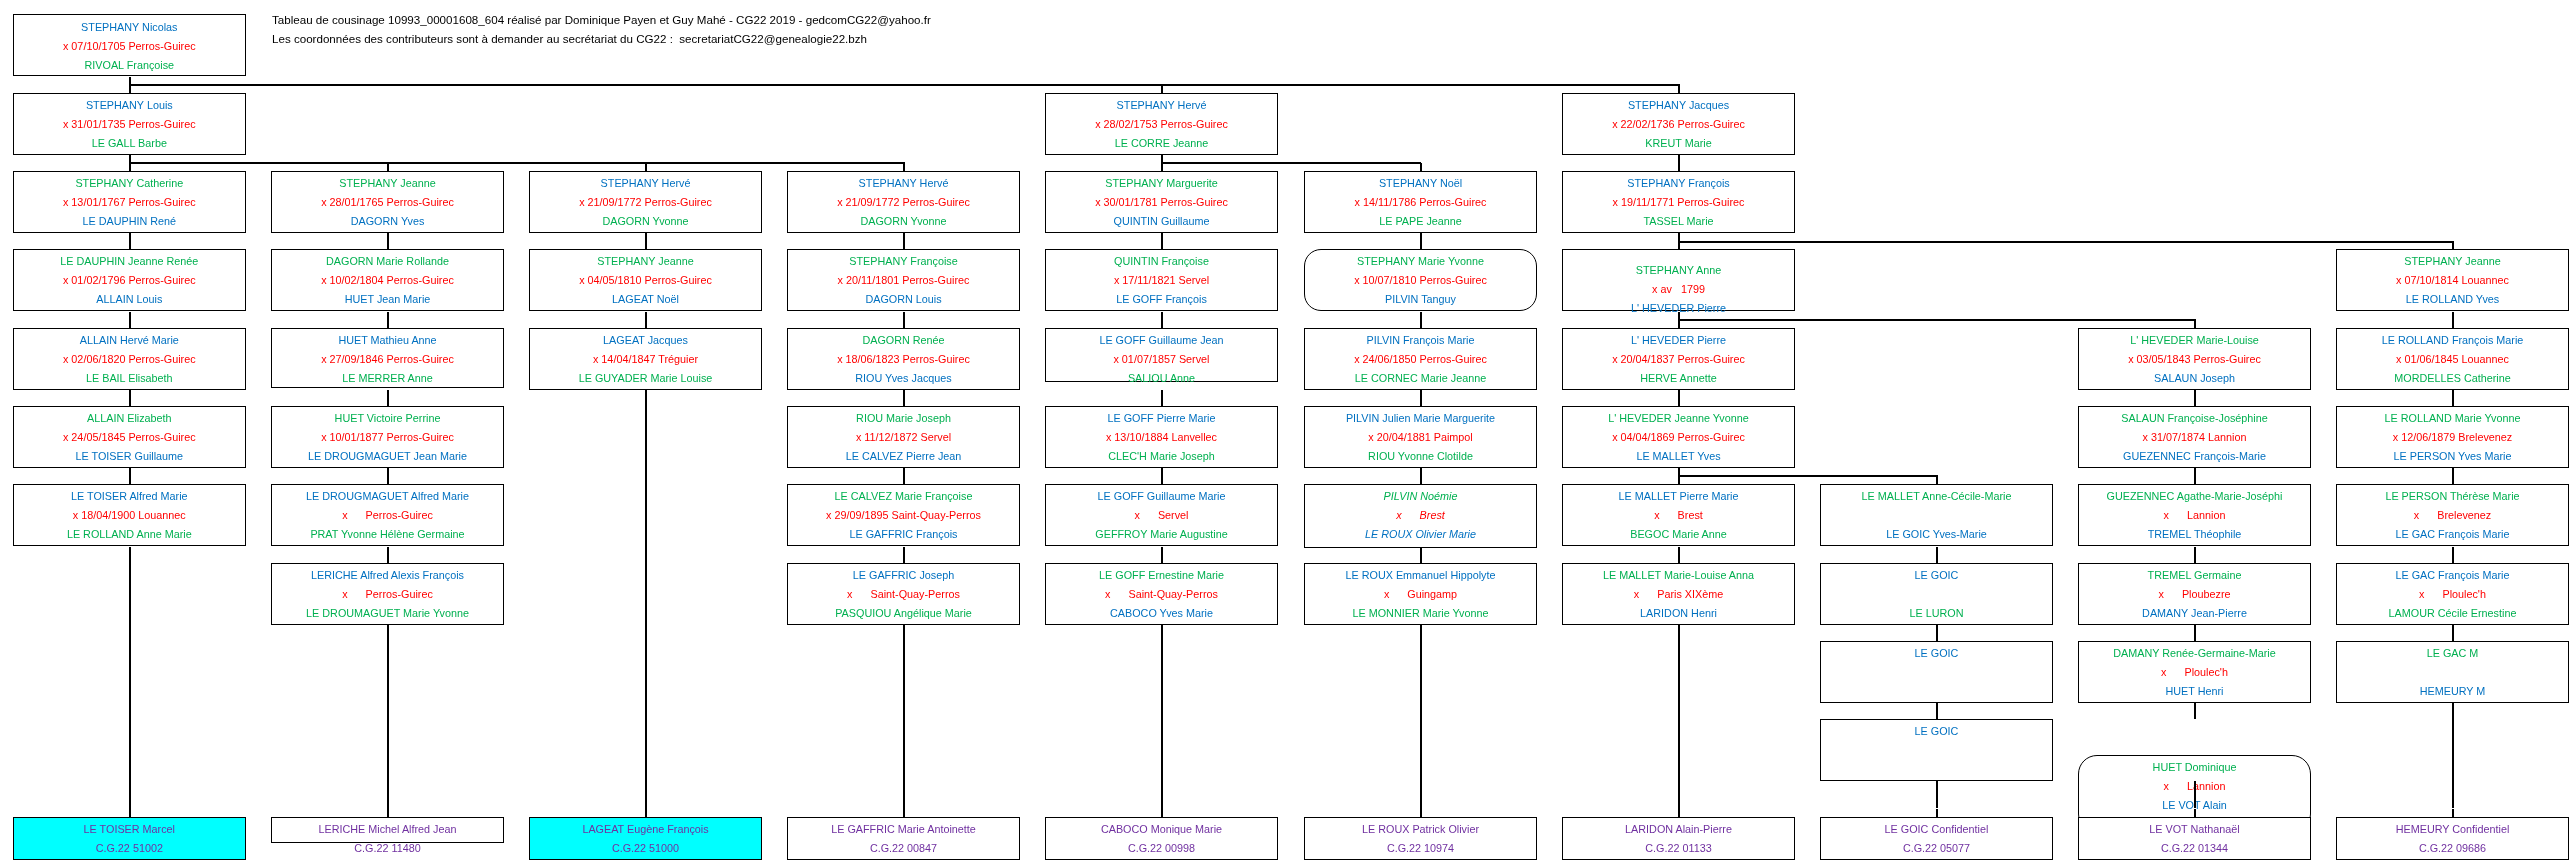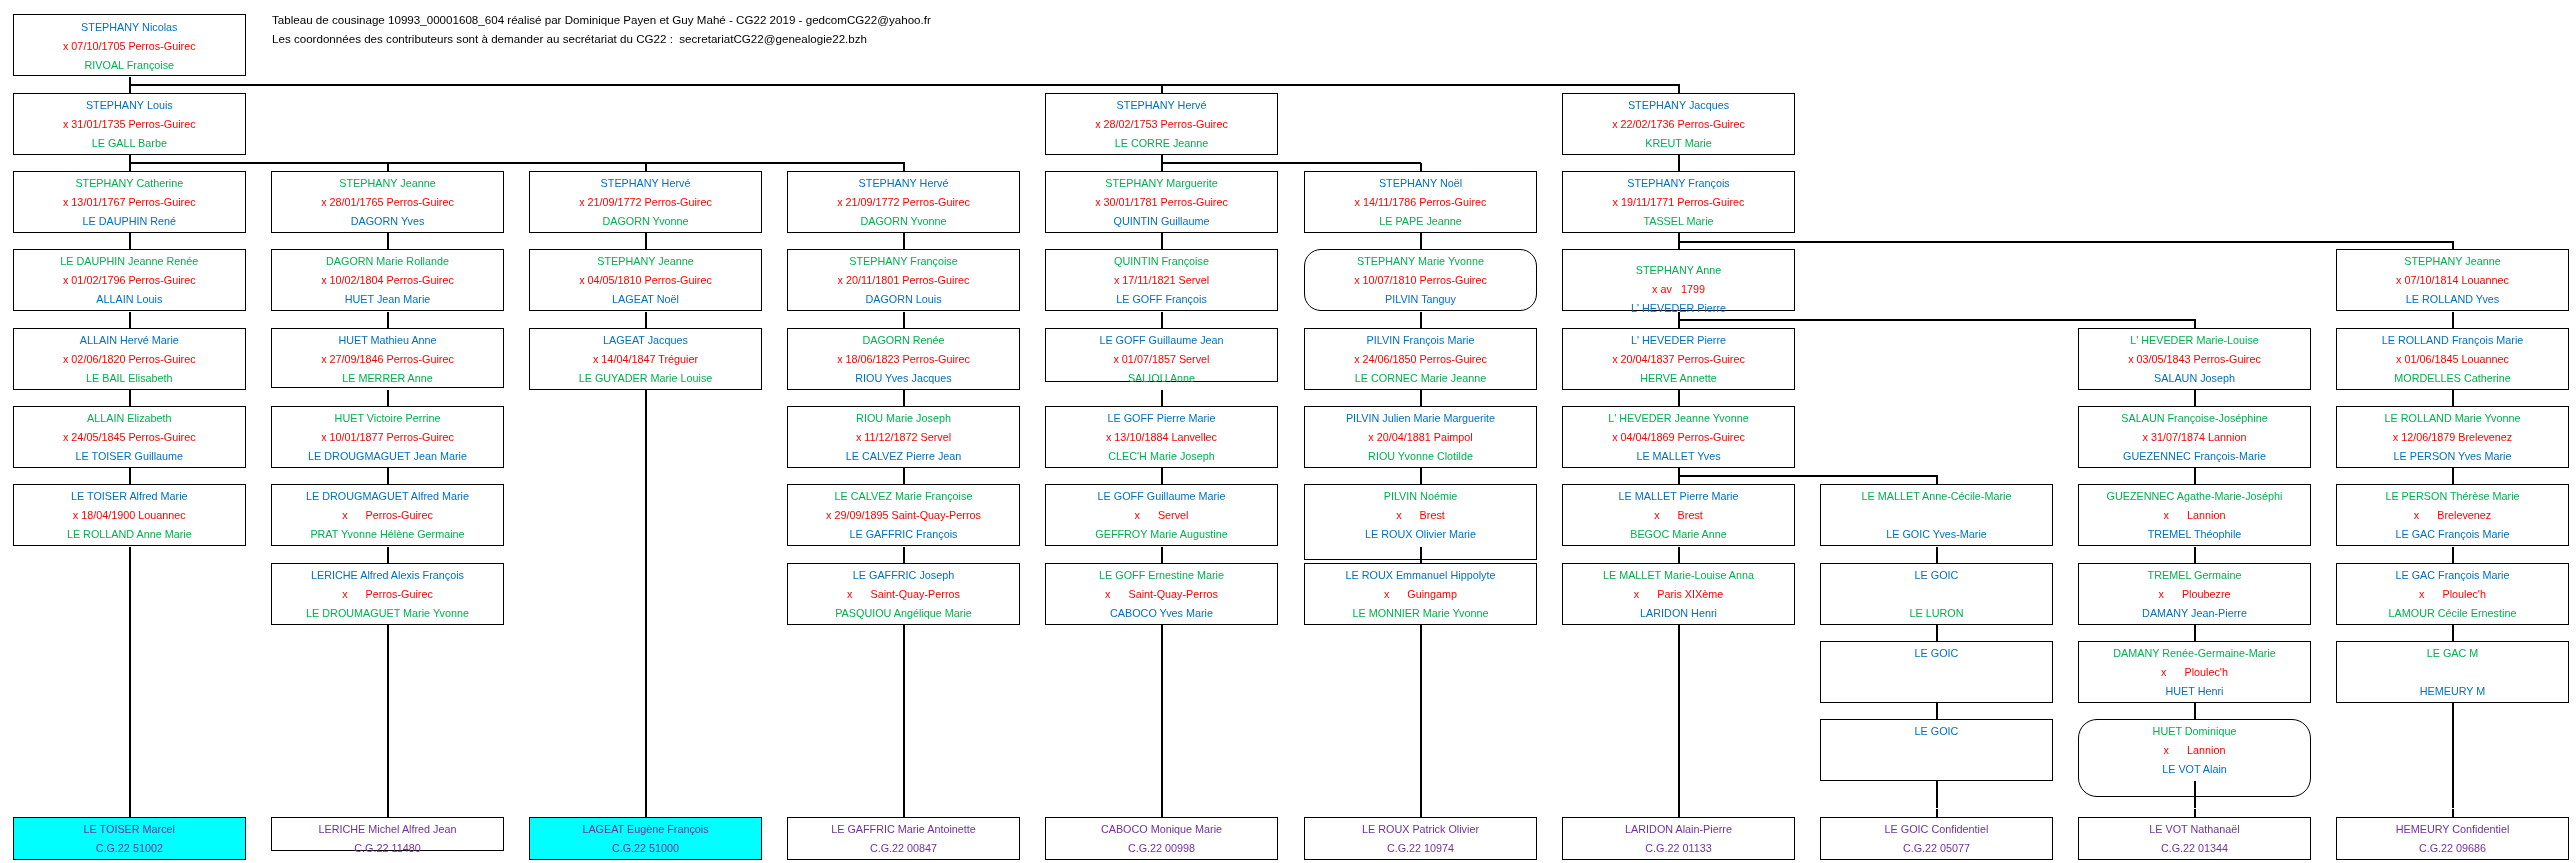--- a/index.html
+++ b/index.html
@@ -245,21 +245,21 @@
     <div class="person-box" style="left: 787px; top: 484px; height: 62px;">
       <div class="bline" style="color: rgb(0, 176, 80);">LE CALVEZ Marie Françoise</div>
       <div class="bline" style="color: rgb(255, 0, 0);">x 29/09/1895 Saint-Quay-Perros</div>
       <div class="bline" style="color: rgb(0, 112, 192);">LE GAFFRIC François</div>
     </div>
     <div class="person-box" style="left: 1045px; top: 484px; height: 62px;">
       <div class="bline" style="color: rgb(0, 112, 192);">LE GOFF Guillaume Marie</div>
       <div class="bline" style="color: rgb(255, 0, 0);">x      Servel</div>
       <div class="bline" style="color: rgb(0, 176, 80);">GEFFROY Marie Augustine</div>
     </div>
-    <div class="person-box" style="left: 1304px; top: 484px; height: 76px;">
+    <div class="person-box" style="left: 1304px; top: 484px; height: 64px; font-style: italic;">
       <div class="bline" style="color: rgb(0, 176, 80);">PILVIN Noémie</div>
       <div class="bline" style="color: rgb(255, 0, 0);">x      Brest</div>
       <div class="bline" style="color: rgb(0, 112, 192);">LE ROUX Olivier Marie</div>
     </div>
     <div class="person-box" style="left: 1562px; top: 484px; height: 62px;">
       <div class="bline" style="color: rgb(0, 112, 192);">LE MALLET Pierre Marie</div>
       <div class="bline" style="color: rgb(255, 0, 0);">x      Brest</div>
       <div class="bline" style="color: rgb(0, 176, 80);">BEGOC Marie Anne</div>
     </div>
     <div class="person-box" style="left: 1820px; top: 484px; height: 62px;">
@@ -330,30 +330,30 @@
     <div class="person-box" style="left: 2336px; top: 641px; height: 62px;">
       <div class="bline" style="color: rgb(0, 176, 80);">LE GAC M</div>
       <div class="bline" style="color: rgb(255, 0, 0);"></div>
       <div class="bline" style="color: rgb(0, 112, 192);">HEMEURY M</div>
     </div>
     <div class="person-box" style="left: 1820px; top: 719px; height: 62px;">
       <div class="bline" style="color: rgb(0, 112, 192);">LE GOIC</div>
       <div class="bline" style="color: rgb(255, 0, 0);"></div>
       <div class="bline" style="color: rgb(0, 176, 80);"></div>
     </div>
-    <div class="person-box" style="left: 2078px; top: 719px; height: 78px; border-radius: 19px;">
+    <div class="person-box" style="left: 2078px; top: 755px; height: 78px; border-radius: 19px;">
       <div class="bline" style="color: rgb(0, 176, 80);">HUET Dominique</div>
       <div class="bline" style="color: rgb(255, 0, 0);">x      Lannion</div>
       <div class="bline" style="color: rgb(0, 112, 192);">LE VOT Alain</div>
     </div>
     <div class="person-box" style="left: 12.8px; top: 817px; height: 43px; background: rgb(0, 255, 255);">
       <div class="bline" style="color: rgb(112, 48, 160);">LE TOISER Marcel</div>
       <div class="bline" style="color: rgb(112, 48, 160);">C.G.22 51002</div>
     </div>
-    <div class="person-box" style="left: 271px; top: 817px; height: 34px;">
+    <div class="person-box" style="left: 271px; top: 817px; height: 26px;">
       <div class="bline" style="color: rgb(112, 48, 160);">LERICHE Michel Alfred Jean</div>
       <div class="bline" style="color: rgb(112, 48, 160);">C.G.22 11480</div>
     </div>
     <div class="person-box" style="left: 529px; top: 817px; height: 43px; background: rgb(0, 255, 255);">
       <div class="bline" style="color: rgb(112, 48, 160);">LAGEAT Eugène François</div>
       <div class="bline" style="color: rgb(112, 48, 160);">C.G.22 51000</div>
     </div>
     <div class="person-box" style="left: 787px; top: 817px; height: 43px;">
       <div class="bline" style="color: rgb(112, 48, 160);">LE GAFFRIC Marie Antoinette</div>
       <div class="bline" style="color: rgb(112, 48, 160);">C.G.22 00847</div>

